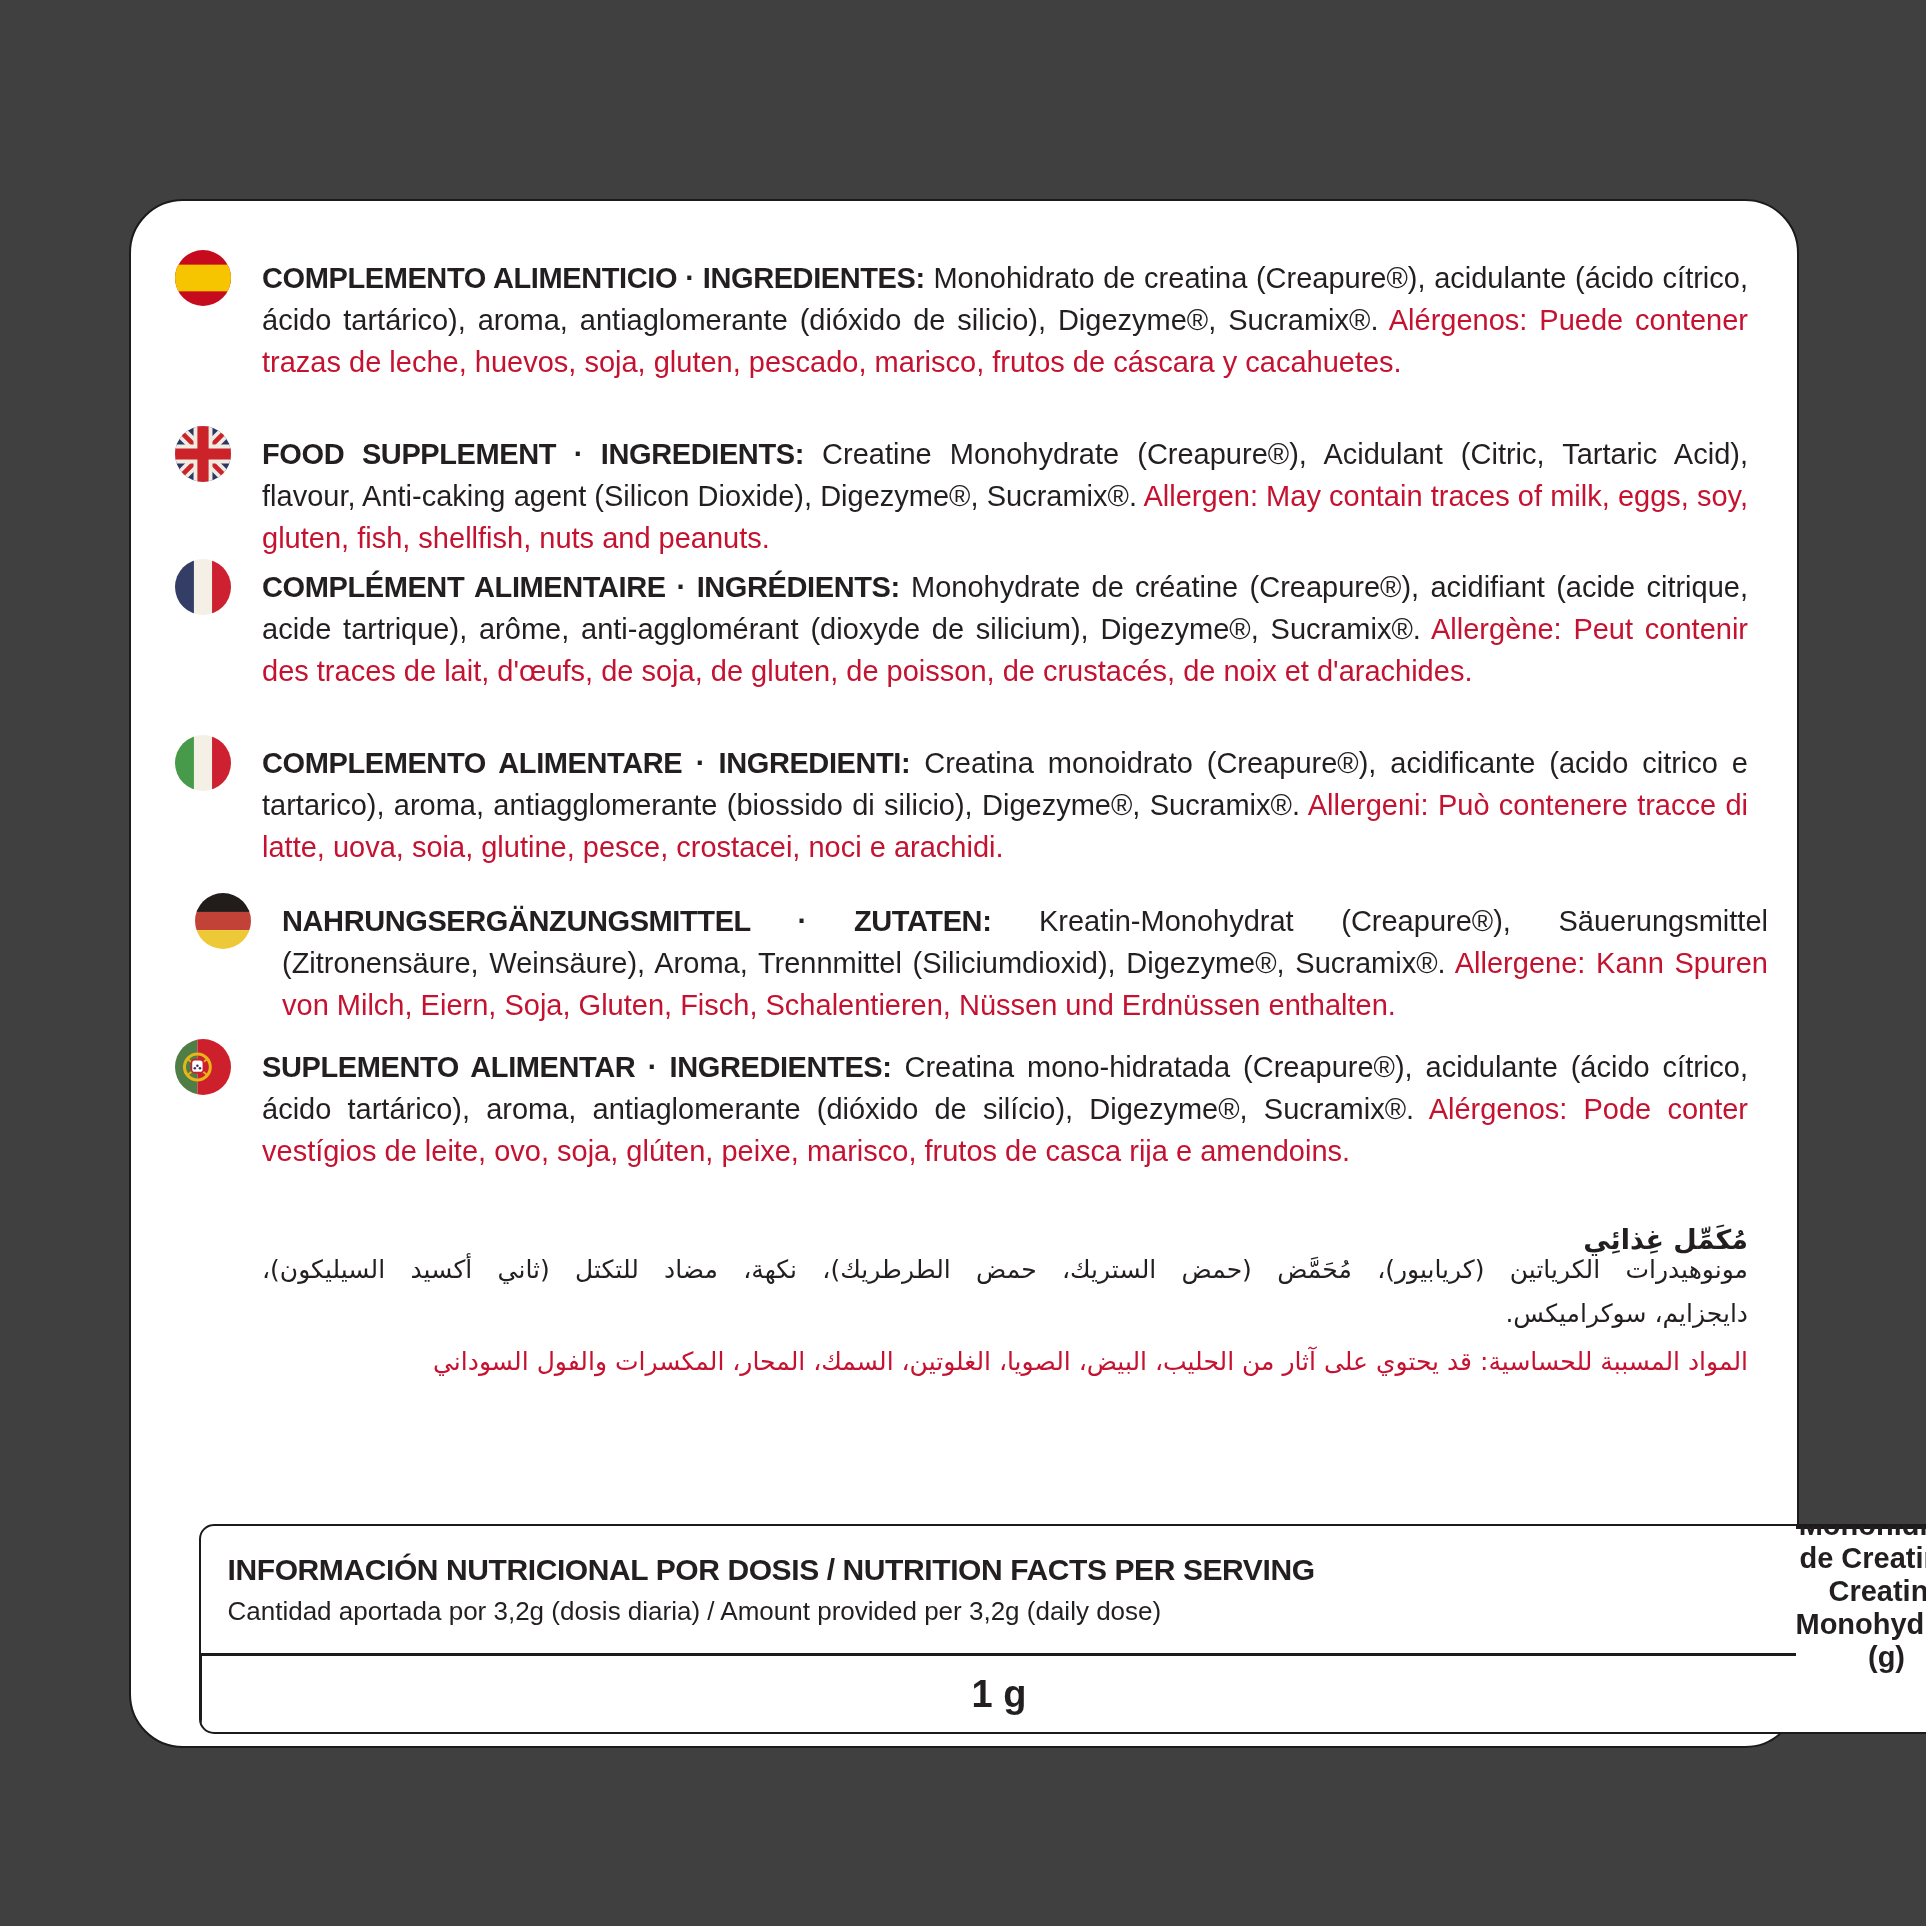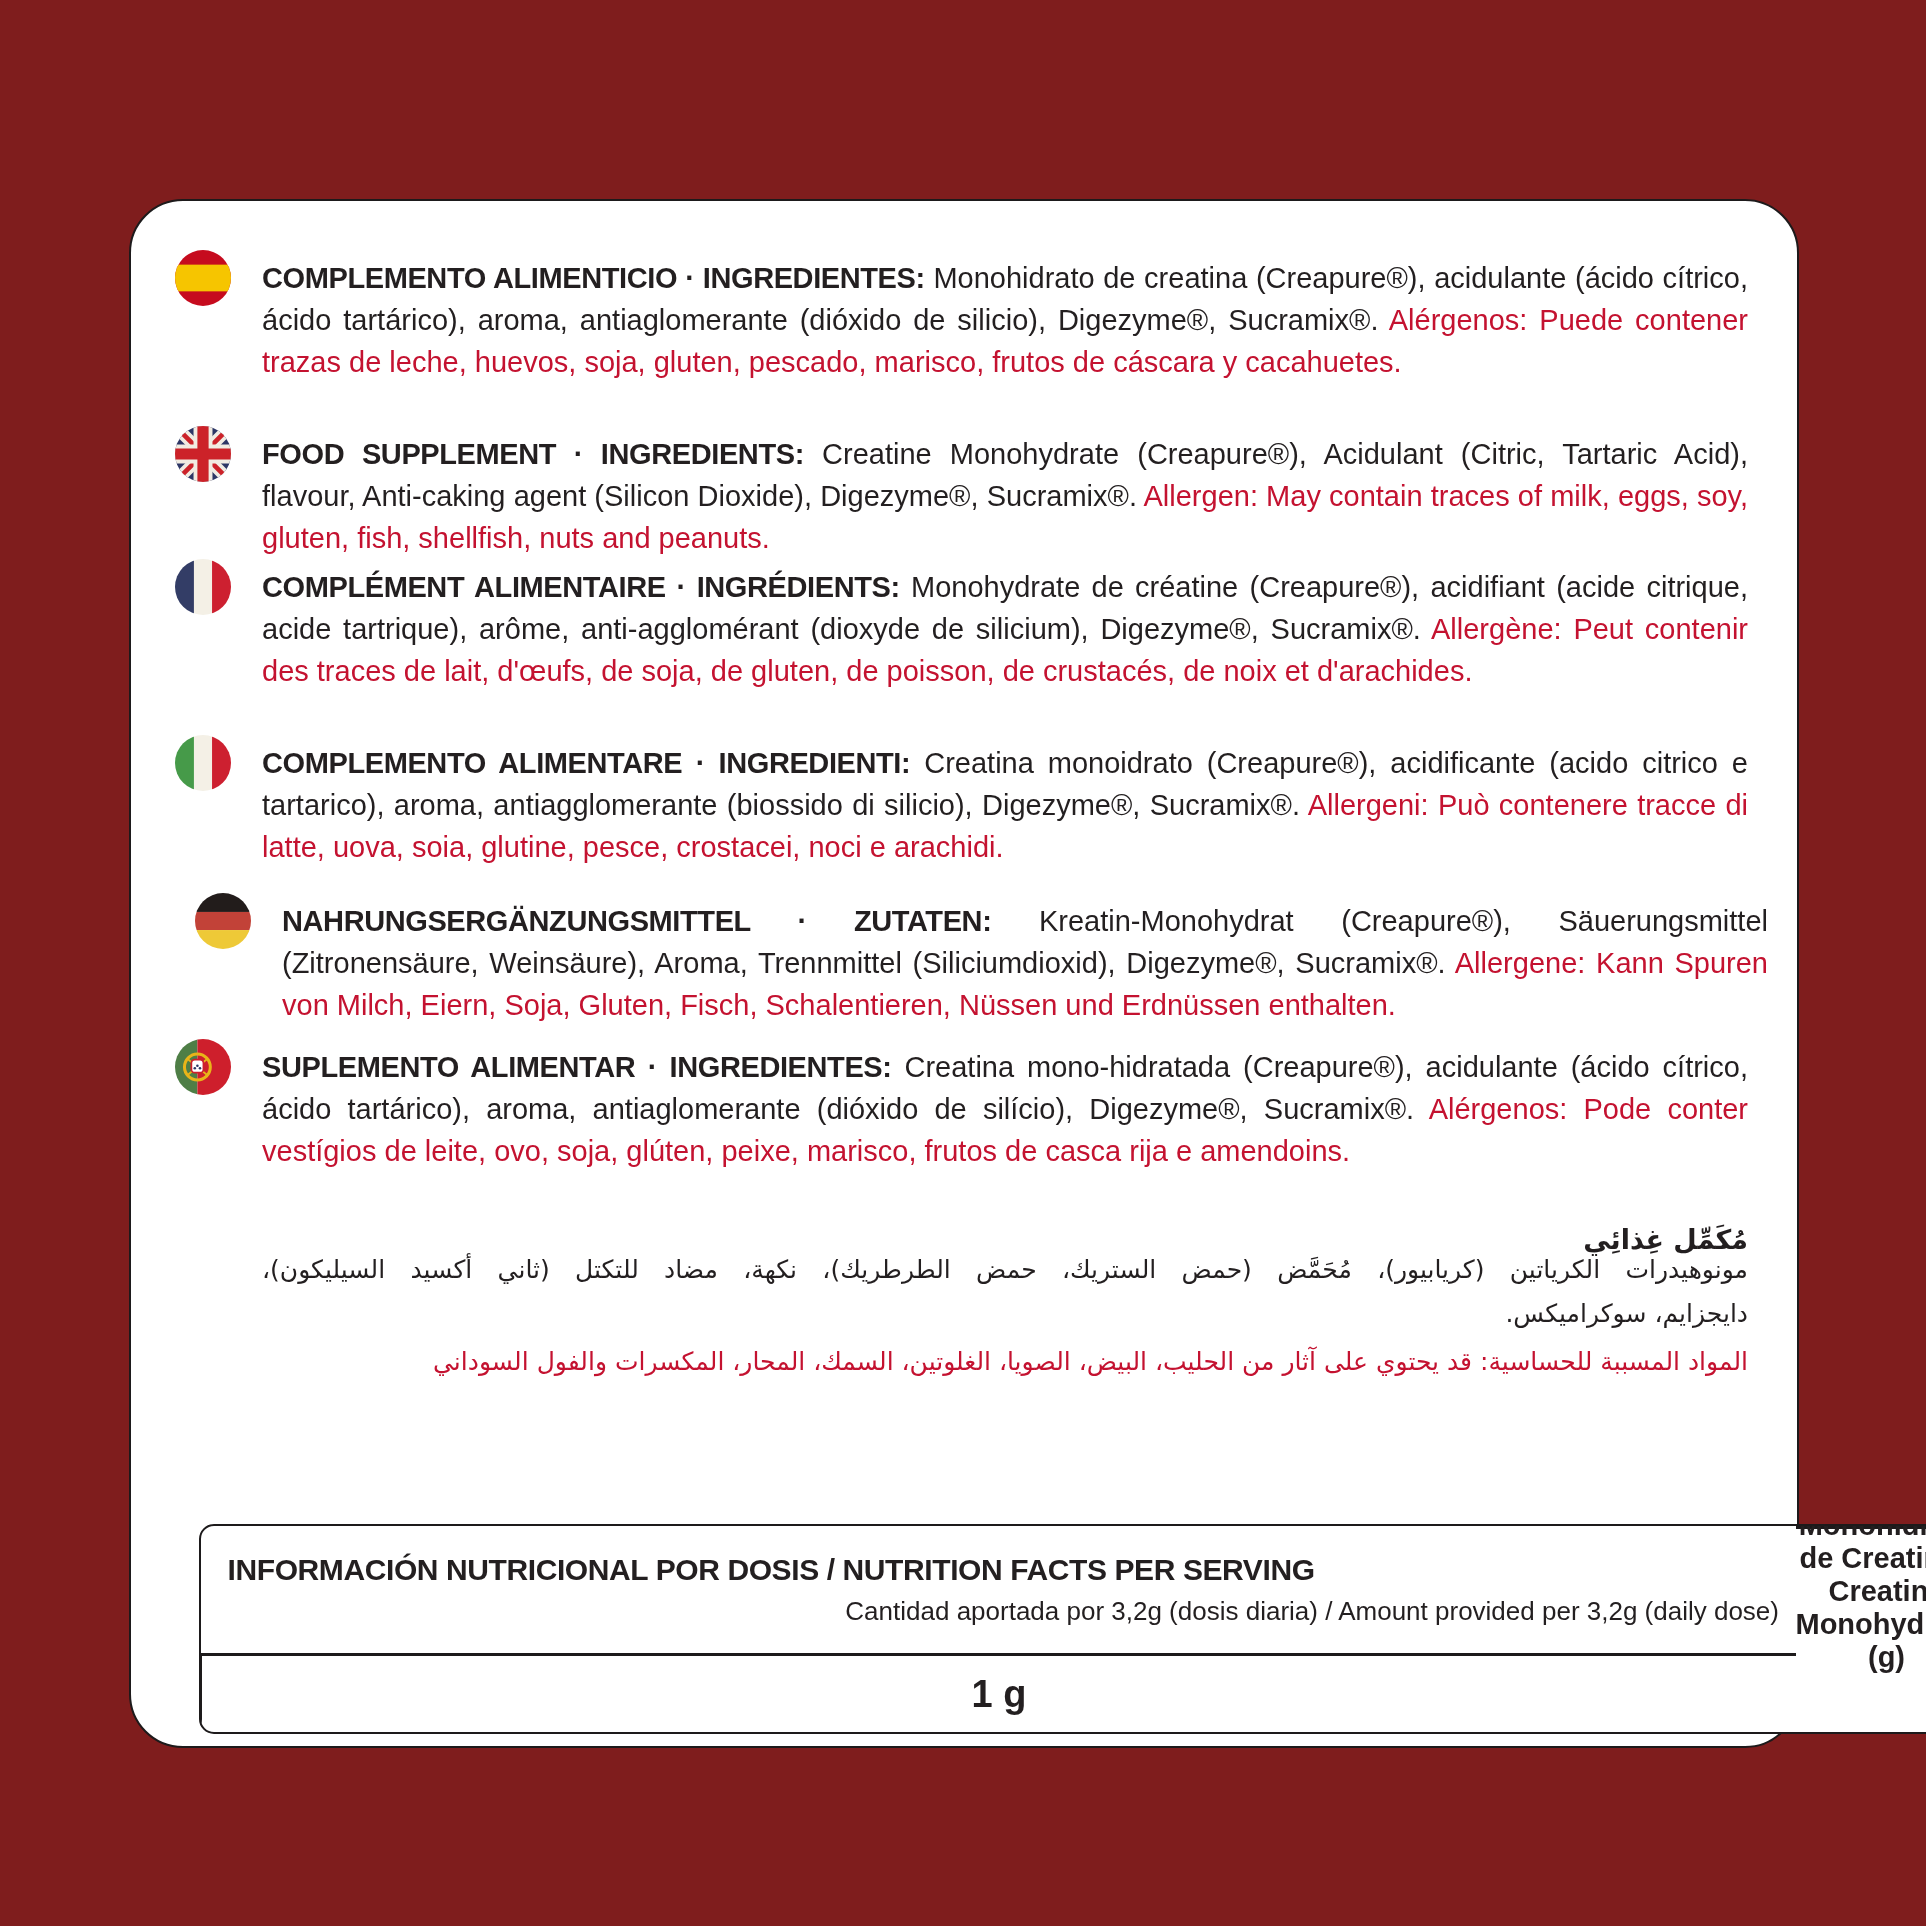--- a/index.html
+++ b/index.html
@@ -1,17 +1,17 @@
 <!DOCTYPE html>
 <html style="font-size:6.8px"><head>
 <meta charset="utf-8">
 <style>
   html,body{margin:0;padding:0;background:#ffffff;}
   body{width:1926px;height:1926px;position:relative;font-family:"Liberation Sans",sans-serif;}
-  .canvas{position:absolute;inset:0;background:#7f1d1d;}
+  .canvas{position:absolute;inset:0;background:#404040;}
   .label{position:absolute;left:129px;top:199px;width:1670px;height:1549px;
          border:2.1px solid #1d1a1b;border-radius:54px;background:#ffffff;box-sizing:border-box;}
   .content{position:absolute;inset:0;}
   .section{position:absolute;left:131px;width:1486px;}
   .section p{margin:0;font-size:29px;line-height:42px;text-align:justify;color:#231f20;}
   .heading{font-weight:bold;letter-spacing:-0.4px;}
   .red{color:#c41230;}
   .flag{position:absolute;left:-87px;width:56px;height:56px;border-radius:50%;overflow:hidden;display:block;}
   .flag svg{display:block;width:56px;height:56px;}
   
@@ -21,21 +21,21 @@
   .ar-line{font-size:25px;text-align:right;margin:0;}
   .ar-fill{text-align:justify;text-align-last:justify;}
   .ar-red{color:#c41230;}
   
   .ntable{position:absolute;left:68px;top:1323px;width:1780px;height:210px;
           border:2.1px solid #1d1a1b;border-radius:15px;box-sizing:border-box;
           display:grid;grid-template-columns:1fr 181px;grid-template-rows:127px 1fr;overflow:hidden;background:#fff;}
   .ncell{display:flex;flex-direction:column;justify-content:center;box-sizing:border-box;color:#231f20;}
   .n-head{padding-left:26.5px;padding-right:17px;gap:11px;}
   .t-title{font-size:30px;font-weight:bold;letter-spacing:-0.4px;line-height:1.1;}
-  .t-sub{font-size:26px;line-height:1.1;text-align:right;}
+  .t-sub{font-size:26px;line-height:1.1;}
   .n-val{align-items:center;border-left:1.7px solid #1d1a1b;}
   .t-val{font-size:38px;font-weight:bold;}
   .n-row2{border-top:3px solid #1d1a1b;align-items:center;}
   .t-rowlabel{font-size:29px;font-weight:bold;text-align:center;}
 </style>
 </head>
 <body>
 
 <div class="canvas">
   <div class="label">

